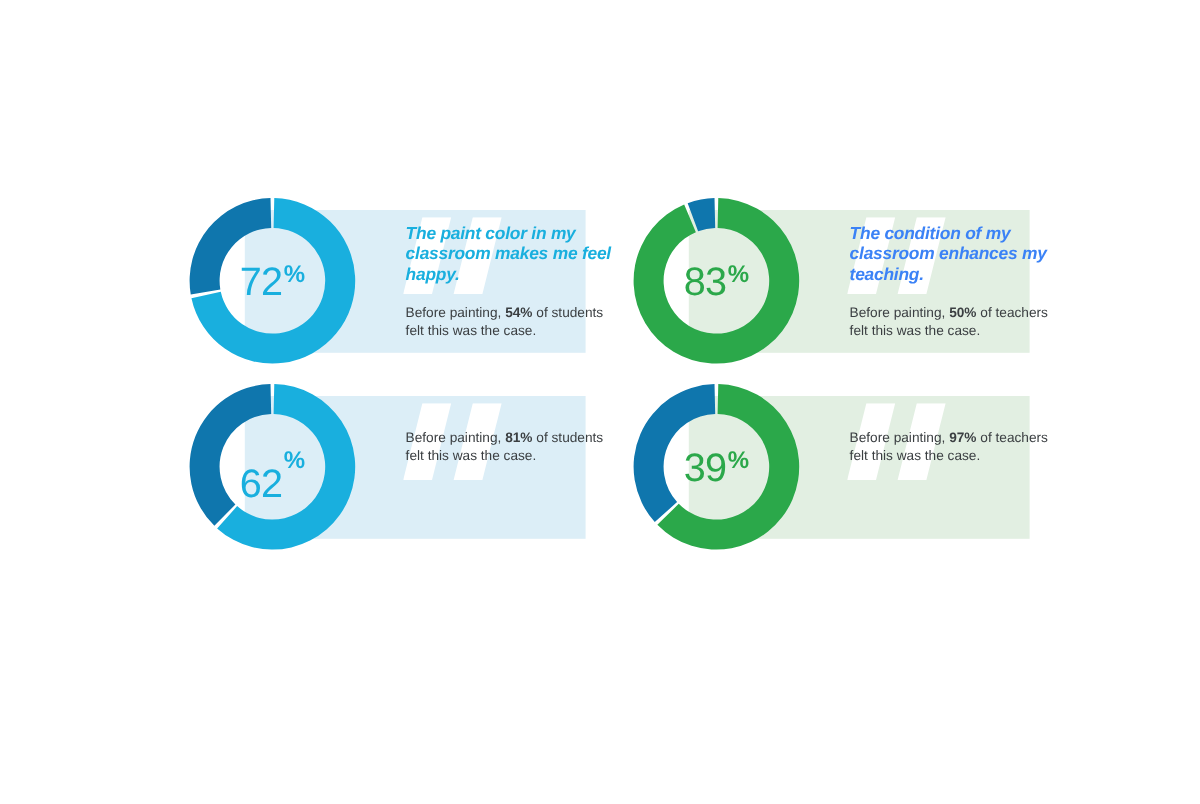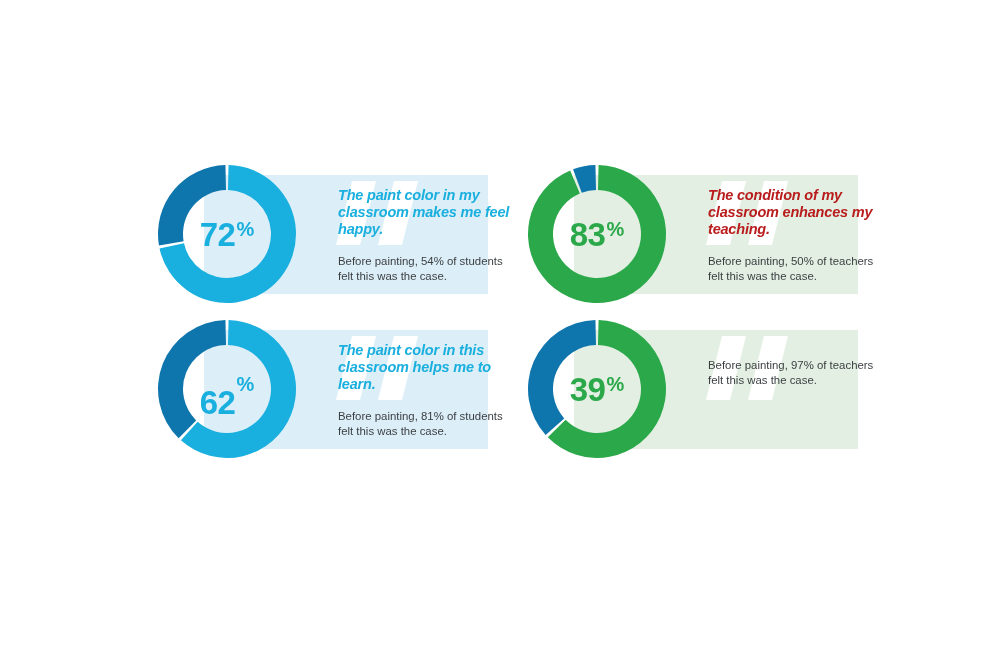--- a/index.html
+++ b/index.html
@@ -55,21 +55,21 @@
     top: 0;
     width: 142px;
     height: 142px;
     display: flex;
     align-items: center;
     justify-content: center;
     pointer-events: none;
   }
   .pct-num {
     font-size: 33px;
-    font-weight: bold;
+    font-weight: normal;
     letter-spacing: -0.5px;
     line-height: 1;
     font-style: normal;
   }
   .pct-sign {
     font-size: 20px;
     font-weight: bold;
     line-height: 1;
     position: relative;
     top: -5px;
@@ -103,21 +103,21 @@
   }
   .subline {
     position: relative;
     margin: 0;
     margin-top: 16px;
     font-size: 11.4px;
     line-height: 14.5px;
     color: #3b3f42;
     z-index: 2;
   }
-  .subline b { font-weight: normal; }
+  .subline b { font-weight: bold; }
 </style>
 </head>
 <body>
 
 <div id="stage">
 
   <div class="card" id="card-0" style="left:204px; top:175px; width:284px; height:119px;">
     <div class="card-bg" id="cardbg-0" style="background: rgb(220, 238, 247);"></div>
 
     <div class="donut-wrap">
@@ -153,21 +153,21 @@
         <span class="pct-num" id="pctnum-1" style="color: rgb(43, 168, 74);">83</span>
           <span class="pct-sign" id="pctsign-1" style="color: rgb(43, 168, 74);">%</span>
       </div>
     </div>
 
     <div class="text-col">
       <svg class="quote-mark" id="quote-1" viewBox="0 0 92 66">
           <path d="M 16 0 L 40 0 L 24 64 L 0 64 Z" fill="#FFFFFF"></path>
           <path d="M 58 0 L 82 0 L 66 64 L 42 64 Z" fill="#FFFFFF"></path>
         </svg>
-      <p class="headline" id="headline-1" style="color: #b91c1c;">The condition of my classroom enhances my teaching.</p>
+      <p class="headline" id="headline-1" style="color: #3b82f6;">The condition of my classroom enhances my teaching.</p>
       <p class="subline"><span>Before painting, </span><b>50%</b><span> of teachers</span><br><span>felt this was the case.</span></p>
     </div>
   </div>
 
   <div class="card" id="card-2" style="left:204px; top:330px; width:284px; height:119px;">
     <div class="card-bg" id="cardbg-2" style="background: rgb(220, 238, 247);"></div>
 
     <div class="donut-wrap">
       <svg class="donut-svg" id="donut-2" viewBox="0 0 142 142">
           <path d="M 72.56542601652191 2.017759956733812 A 69 69 0 1 1 24.91955367249782 122.35749668994967 L 41.61536755927397 103.7497080341708 A 44 44 0 1 0 71.99824267720238 27.011325189801276 Z" fill="#19AFDE" stroke="none"></path>
@@ -177,21 +177,20 @@
         <span class="pct-num" id="pctnum-2" style="color: rgb(25, 175, 222); margin-top: 27px;">62</span>
           <span class="pct-sign" id="pctsign-2" style="color: rgb(25, 175, 222);">%</span>
       </div>
     </div>
 
     <div class="text-col">
       <svg class="quote-mark" id="quote-2" viewBox="0 0 92 66">
           <path d="M 16 0 L 40 0 L 24 64 L 0 64 Z" fill="#FFFFFF"></path>
           <path d="M 58 0 L 82 0 L 66 64 L 42 64 Z" fill="#FFFFFF"></path>
         </svg>
-      <p class="headline" id="headline-2" style="color: rgb(25, 175, 222);">The paint color in this classroom helps me to learn.</p>
       <p class="subline"><span>Before painting, </span><b>81%</b><span> of students</span><br><span>felt this was the case.</span></p>
     </div>
   </div>
 
   <div class="card" id="card-3" style="left:574px; top:330px; width:284px; height:119px;">
     <div class="card-bg" id="cardbg-3" style="background: rgb(226, 239, 226);"></div>
 
     <div class="donut-wrap">
       <svg class="donut-svg" id="donut-3" viewBox="0 0 142 142">
           <path d="M 72.56542601652191 2.017759956733812 A 69 69 0 1 1 21.785719008361482 119.36273923668972 L 39.61698023721601 101.84000762919345 A 44 44 0 1 0 71.99824267720238 27.011325189801276 Z" fill="#2BA84A" stroke="none"></path>

